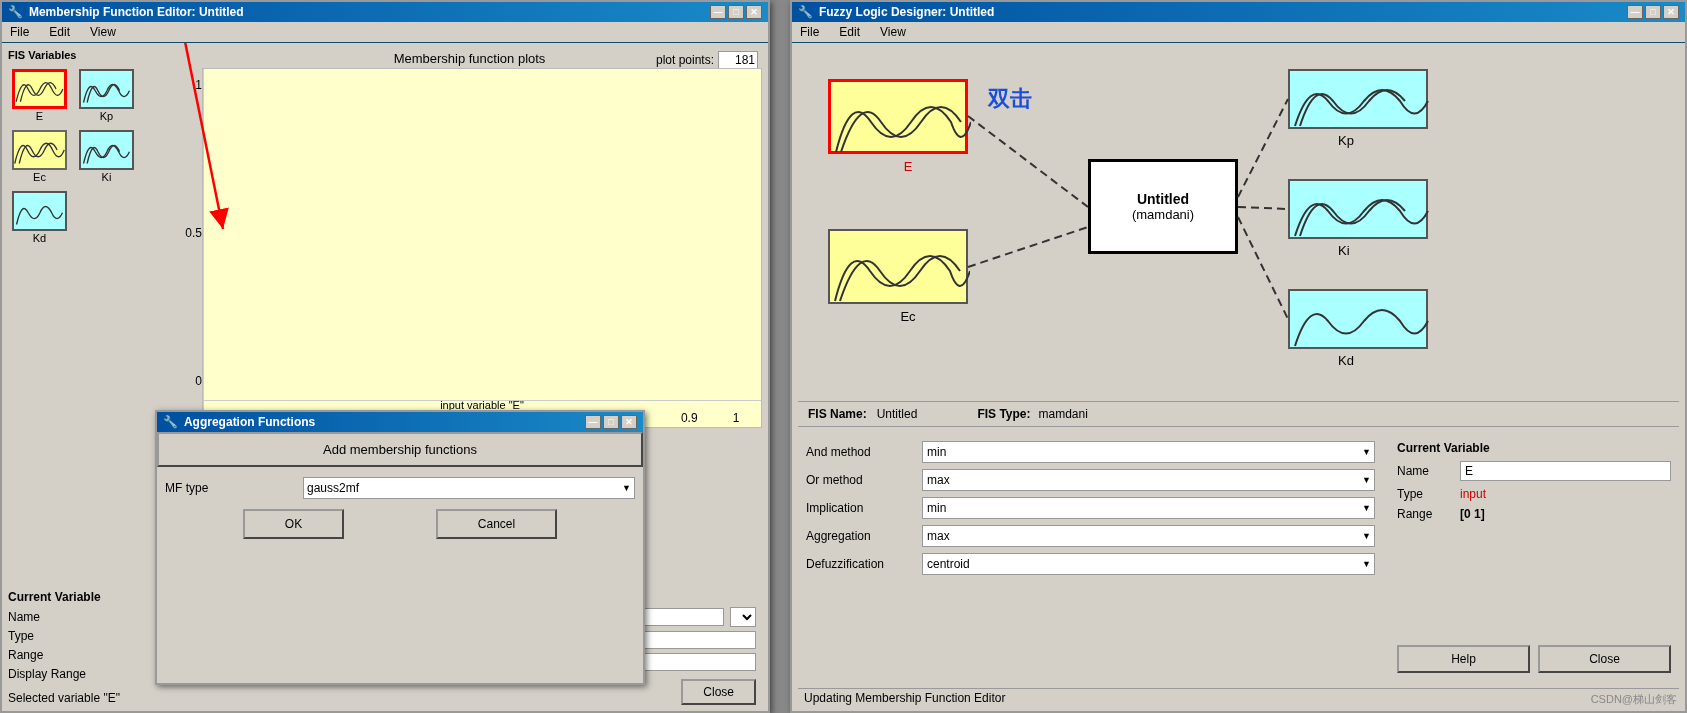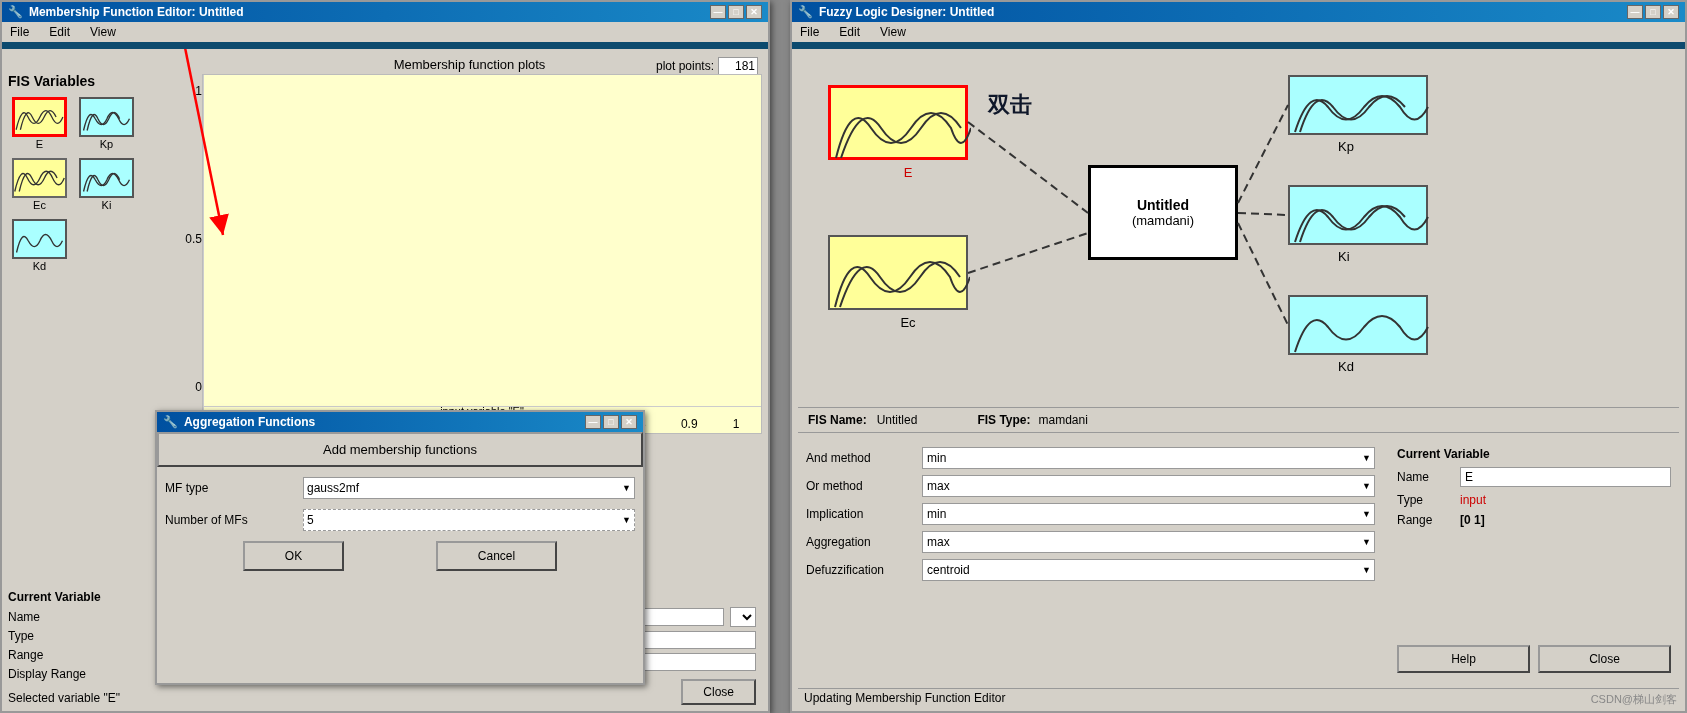--- a/index.html
+++ b/index.html
@@ -33,21 +33,21 @@
       border: 1px solid #666;
       cursor: pointer;
       font-size: 9px;
       display: flex; align-items: center; justify-content: center;
     }
 
     .menu-bar {
       background: #d4d0c8;
       padding: 2px 4px;
       display: flex; gap: 12px;
-      border-bottom: 7px solid #0c4a6e;
+      border-bottom: 1px solid #0c4a6e;
     }
     .menu-item { cursor: pointer; padding: 1px 4px; }
 
     
     #mfe-window {
       left: 0; top: 0;
       width: 770px; height: 713px;
     }
 
     
@@ -73,21 +73,21 @@
       position: relative;
       overflow: hidden;
     }
 
     
     .fis-variables {
       position: absolute;
       left: 6px; top: 6px;
       width: 160px;
     }
-    .fis-label { font-size: 14px; font-weight: bold; margin-bottom: 4px; margin-top: 18px; }
+    .fis-label { font-size: 11px; font-weight: bold; margin-bottom: 4px; }
 
     .var-item {
       display: flex; flex-direction: column; align-items: center;
       margin: 4px;
       cursor: pointer;
     }
     .var-box {
       width: 55px; height: 40px;
       border: 2px solid #666;
       background: #ffff99;
@@ -358,28 +358,20 @@
 
     <div style="display:grid; grid-template-columns:130px 1fr; gap:8px; align-items:center; padding:0 8px;">
       <span>MF type</span>
       <div class="select-wrapper">
         <select class="mf-select">
           <option>gauss2mf</option>
         </select>
       </div>
     </div>
 
-    <div style="display:grid; grid-template-columns:130px 1fr; gap:8px; align-items:center; padding:0 8px;">
-      <span>Number of MFs</span>
-      <div class="select-wrapper">
-        <select class="mf-select" style="border:1px dashed #999;">
-          <option>5</option>
-        </select>
-      </div>
-    </div>
 
     <div class="dialog-buttons">
       <button class="dialog-btn">OK</button>
       <button class="dialog-btn">Cancel</button>
     </div>
   </div>
 </div>
 
 <div class="window" id="fld-window">
   <div class="title-bar">
@@ -404,21 +396,21 @@
     <div style="position:absolute; left:6px; top:6px; right:6px; height:350px; background:#d4d0c8; overflow:hidden;">
 
       <div style="position:absolute; left:30px; top:30px; width:140px; height:75px; background:#ffff99; border:3px solid red;">
         <svg viewBox="0 0 140 75" width="140" height="75" xmlns="http://www.w3.org/2000/svg">
           <path d="M5,70 Q20,10 40,40 Q60,70 80,40 Q100,10 120,40 Q130,70 140,40" stroke="#333" stroke-width="2" fill="none"></path>
           <path d="M10,70 Q30,10 50,40 Q70,70 90,40 Q110,10 130,40" stroke="#333" stroke-width="2" fill="none"></path>
         </svg>
       </div>
       <div style="position:absolute; left:80px; top:110px; font-size:13px; color:#cc0000; text-align:center; width:60px;">E</div>
 
-      <div style="position:absolute; left:190px; top:35px; font-size:22px; font-weight:bold; color:#0f172a;">双击</div>
+      <div style="position:absolute; left:190px; top:35px; font-size:22px; font-weight:bold; color:#1d4ed8;">双击</div>
 
       <div style="position:absolute; left:30px; top:180px; width:140px; height:75px; background:#ffff99; border:2px solid #555;">
         <svg viewBox="0 0 140 75" width="140" height="75" xmlns="http://www.w3.org/2000/svg">
           <path d="M5,70 Q20,10 40,40 Q60,70 80,40 Q100,10 120,40 Q130,70 140,40" stroke="#333" stroke-width="2" fill="none"></path>
           <path d="M10,70 Q30,10 50,40 Q70,70 90,40 Q110,10 130,40" stroke="#333" stroke-width="2" fill="none"></path>
         </svg>
       </div>
       <div style="position:absolute; left:80px; top:260px; font-size:13px; color:black; text-align:center; width:60px;">Ec</div>
 
       <div style="position:absolute; left:290px; top:110px; width:150px; height:95px; background:white; border:3px solid black; display:flex; flex-direction:column; align-items:center; justify-content:center;">

